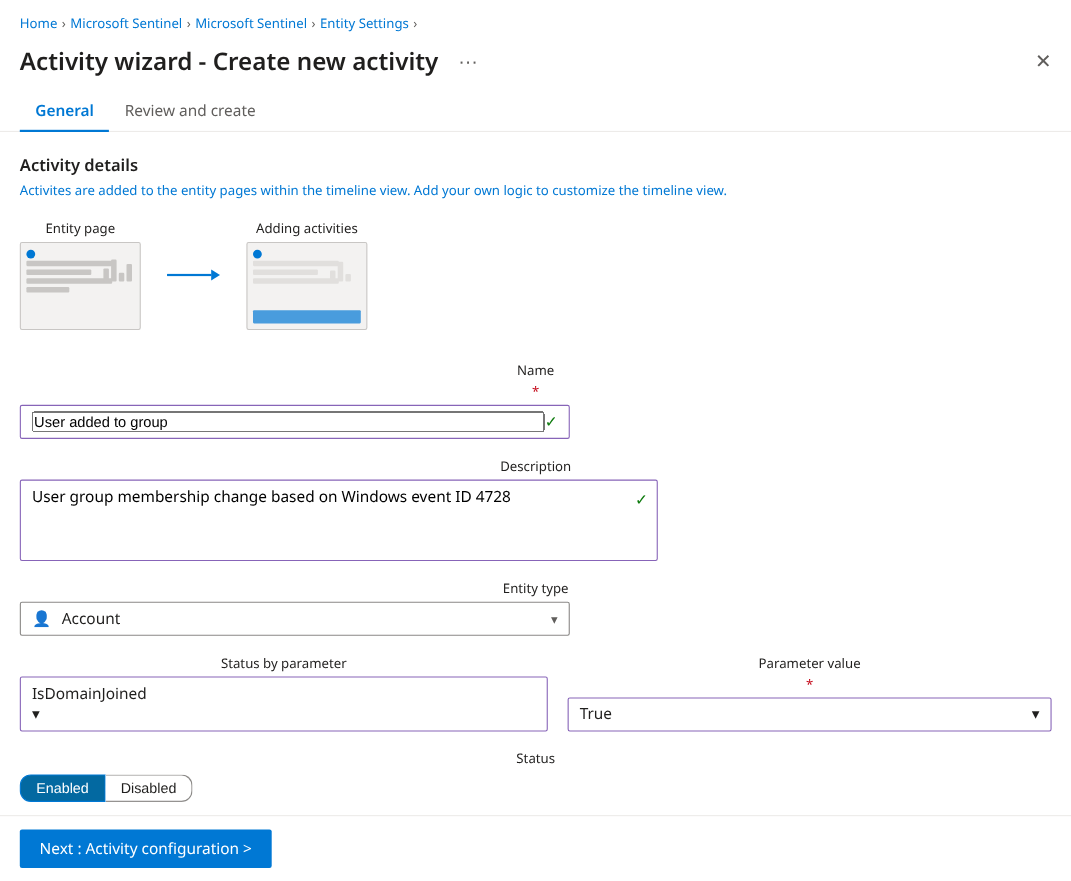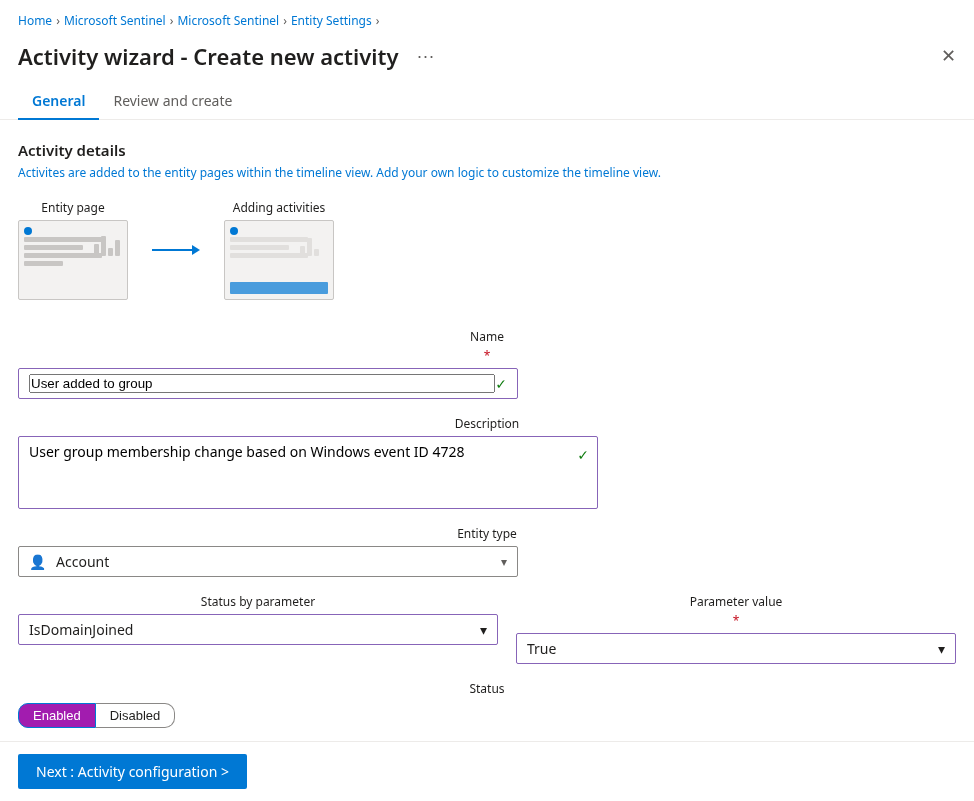--- a/index.html
+++ b/index.html
@@ -58,28 +58,28 @@
     .textarea-wrapper textarea { border: none; outline: none; width: 100%; font-size: 14px; font-family: inherit; resize: none; background: transparent; min-height: 52px; }
     .textarea-check { position: absolute; right: 8px; top: 8px; color: #107c10; }
 
     .select-wrapper { width: 500px; border: 1px solid #8a8886; border-radius: 2px; background: #fff; padding: 5px 10px; display: flex; align-items: center; justify-content: space-between; cursor: pointer; }
     .select-wrapper .chevron-down { color: #605e5c; font-size: 12px; }
     .entity-icon { color: #0078d4; margin-right: 6px; }
 
     
     .filter-row { display: flex; gap: 18px; margin-bottom: 16px; }
     .filter-col { display: flex; flex-direction: column; }
-    .filter-select { width: 480px; border: 1.5px solid #8764b8; border-radius: 2px; background: #fff; padding: 5px 10px; display: flex; justify-content: space-between; cursor: pointer; }
+    .filter-select { width: 480px; border: 1.5px solid #8764b8; border-radius: 2px; background: #fff; padding: 5px 10px; display: flex; justify-content: space-between; cursor: pointer; flex-direction: column; }
     .param-select { width: 440px; border: 1.5px solid #8764b8; border-radius: 2px; background: #fff; padding: 5px 10px; display: flex; align-items: center; justify-content: space-between; cursor: pointer; }
 
     
     .status-section { margin-bottom: 24px; }
     .toggle-row { display: flex; align-items: center; gap: 0; margin-top: 6px; }
     .toggle-btn { padding: 4px 14px; font-size: 13px; cursor: pointer; border: 1px solid #8a8886; }
-    .toggle-btn.enabled { background: #a21caf; color: #fff; border-color: #0078d4; border-radius: 10px 0 0 10px; }
+    .toggle-btn.enabled { background: #0369a1; color: #fff; border-color: #0078d4; border-radius: 10px 0 0 10px; }
     .toggle-btn.disabled { background: #fff; color: #201f1e; border-radius: 0 10px 10px 0; border-left: none; }
 
     
     .footer { position: fixed; bottom: 0; left: 0; width: 974px; background: #fff; border-top: 1px solid #edebe9; padding: 12px 18px; display: flex; align-items: center; }
     .next-btn { background: #0078d4; color: #fff; border: none; border-radius: 2px; padding: 8px 18px; font-size: 14px; cursor: pointer; font-family: inherit; }
   </style>
 </head>
 <body>
 
 <div class="breadcrumb">

